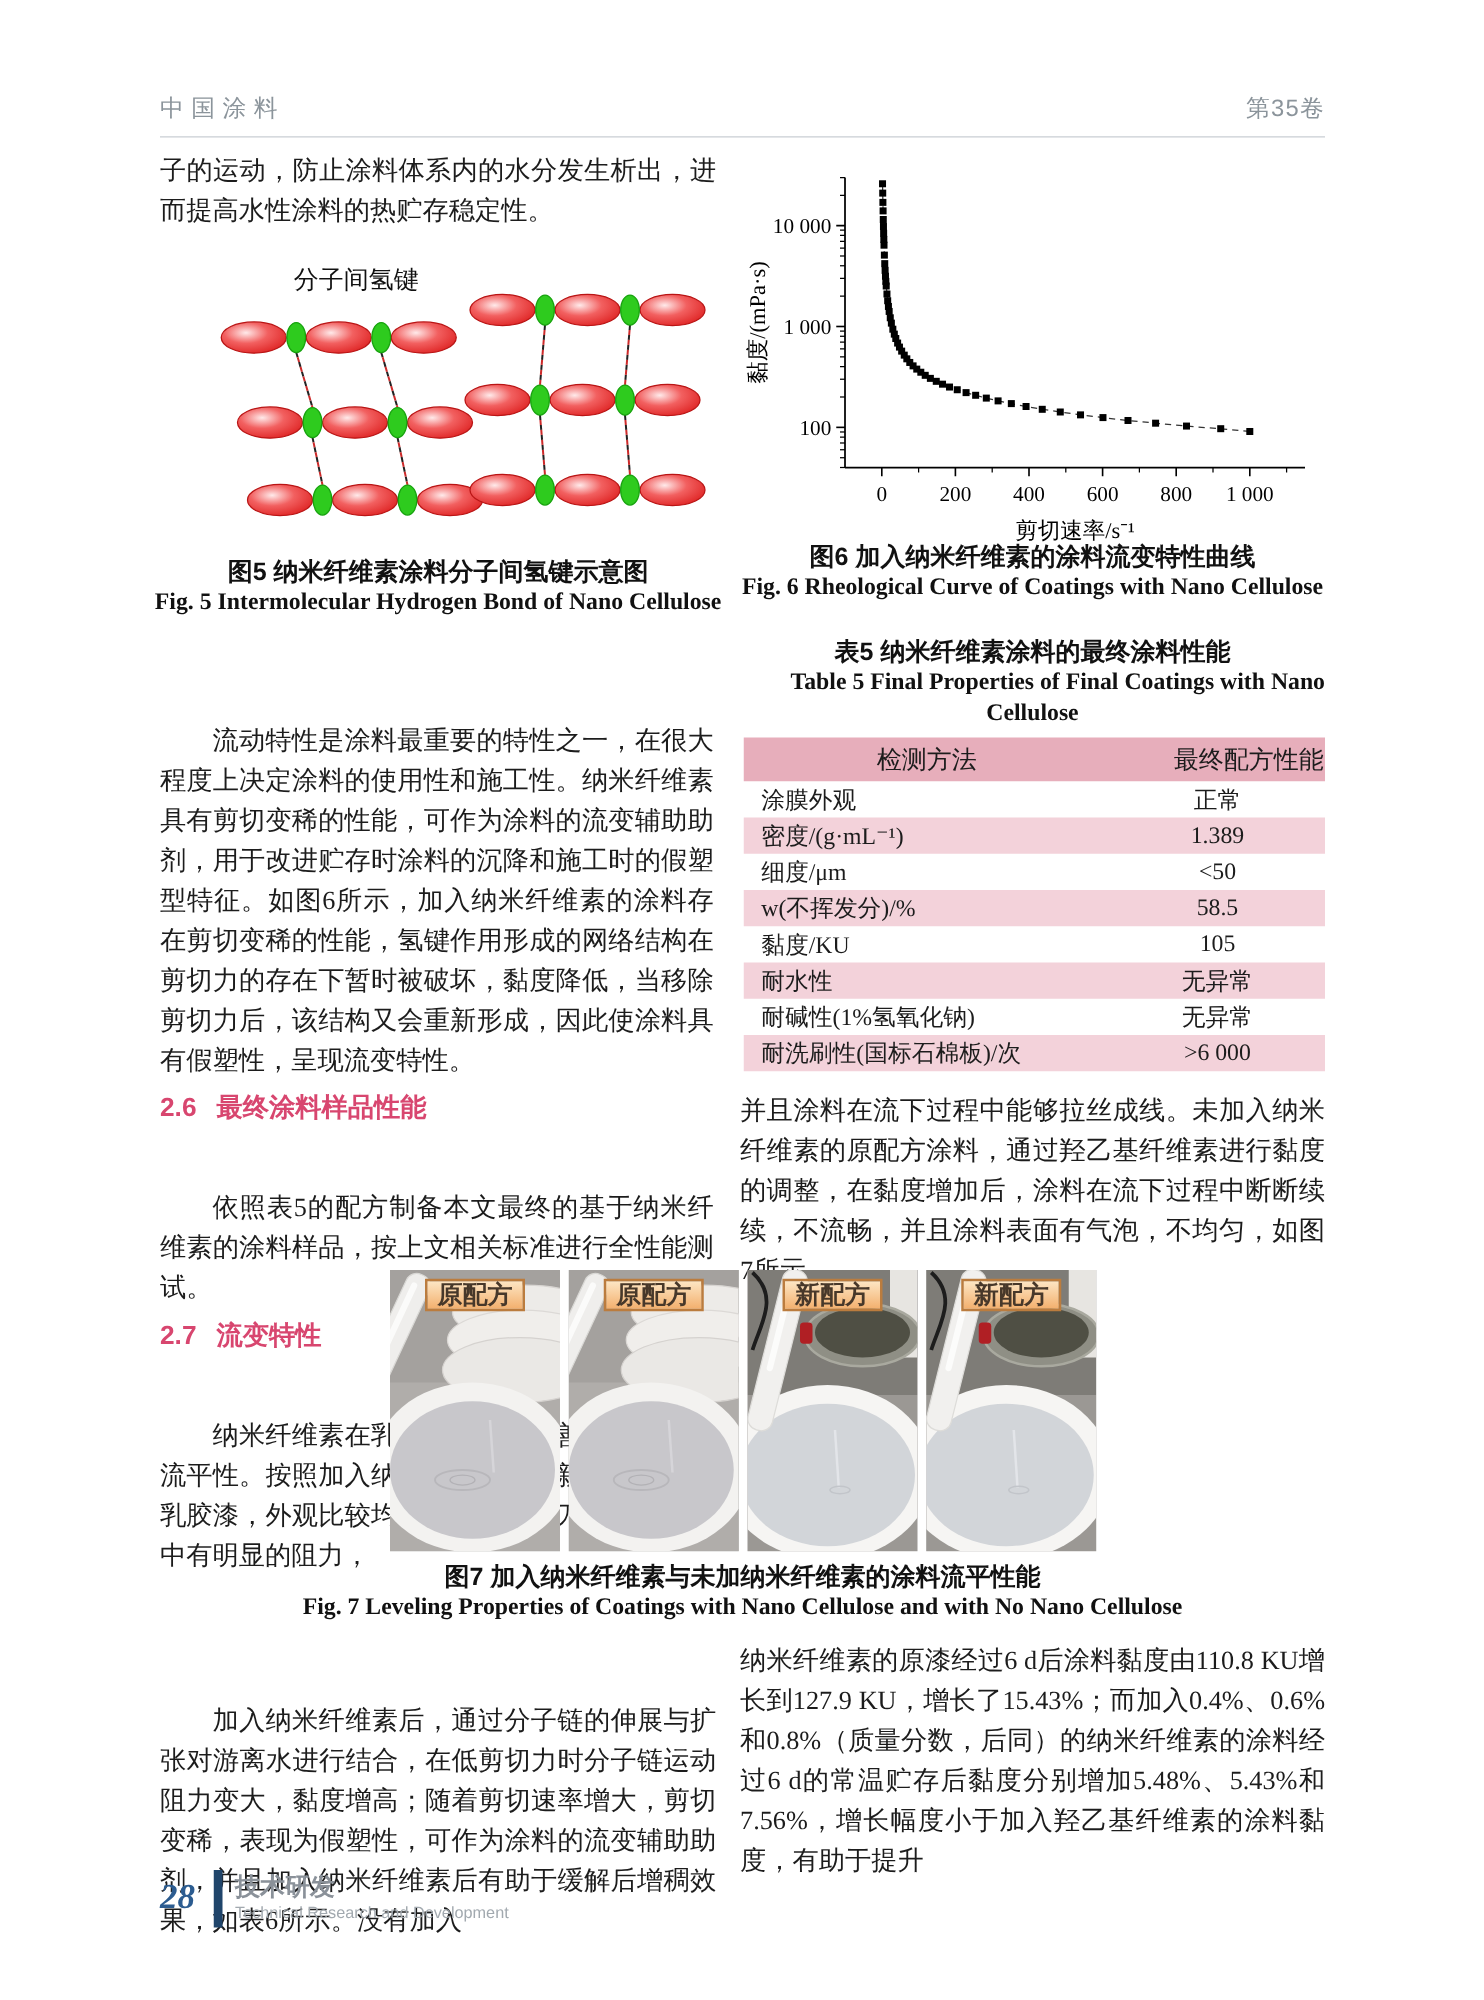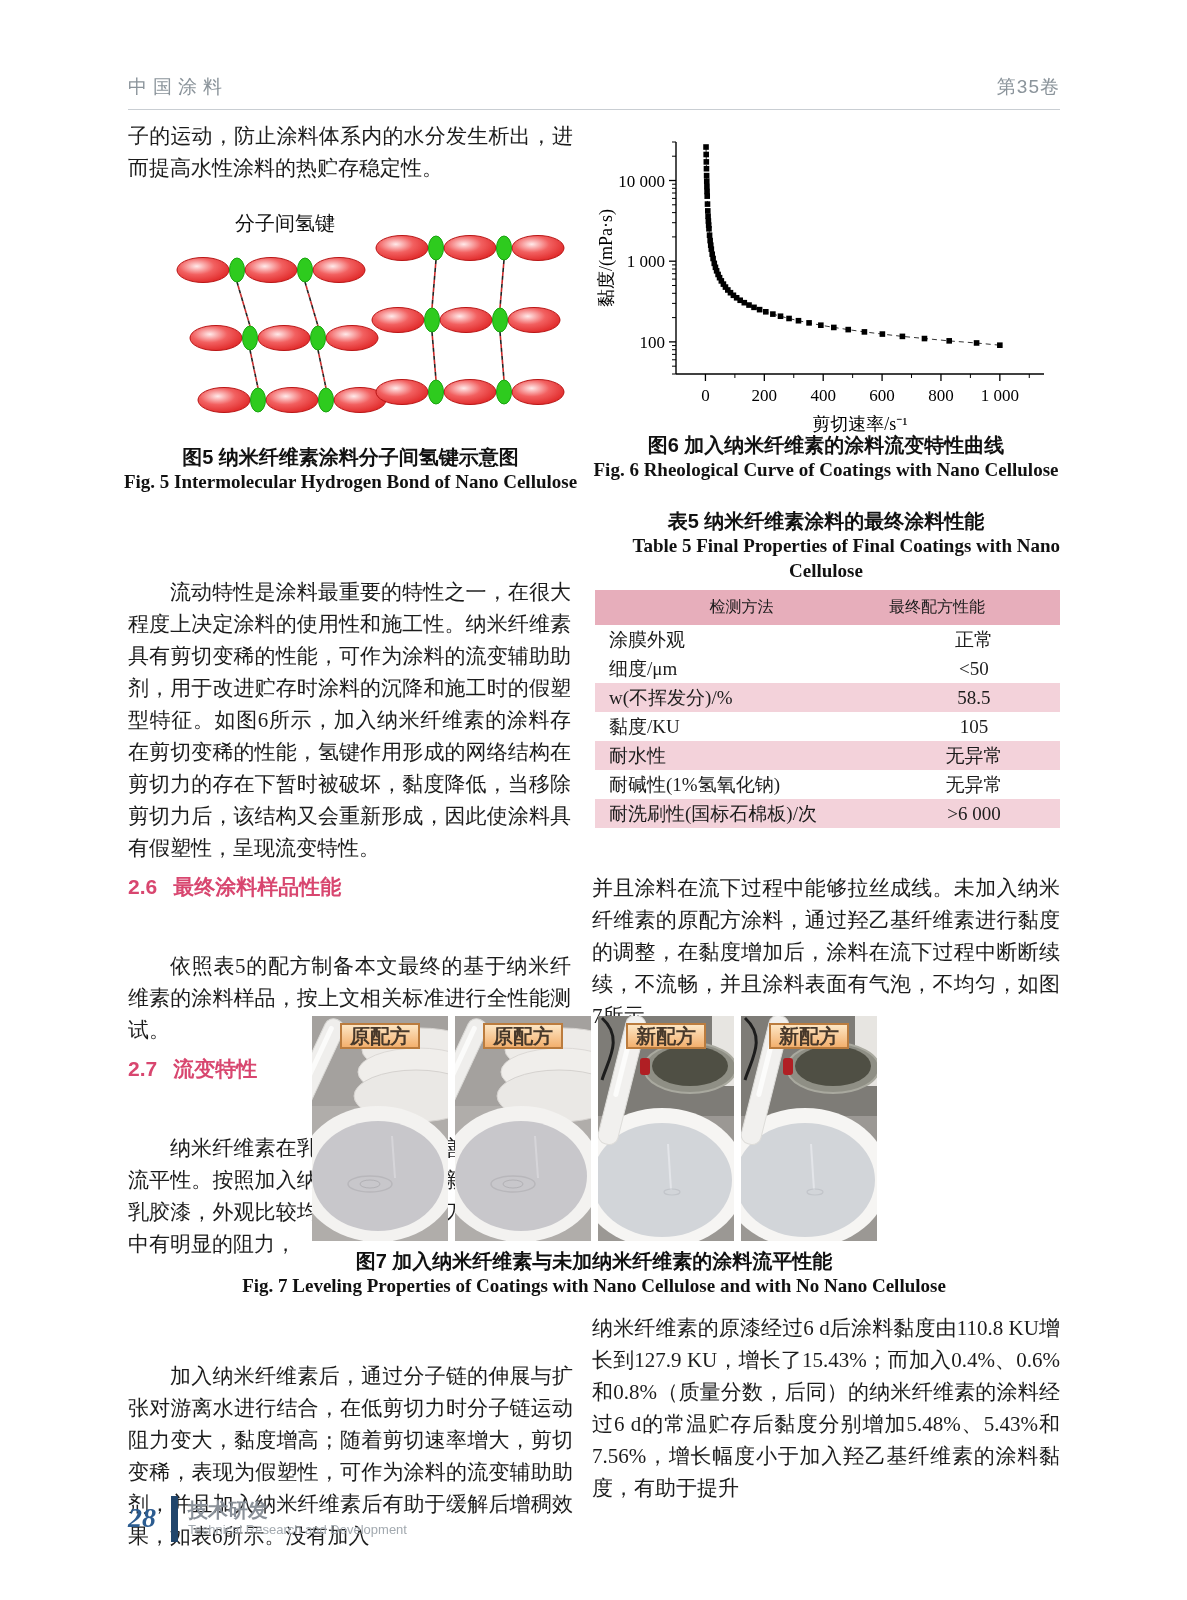--- a/index.html
+++ b/index.html
@@ -29,27 +29,27 @@
   .sec-h .num { margin-right:16px; }
 
   
   .cap-zh { text-align:center; font-weight:bold; font-size:20px;
             font-family:"Liberation Sans","DejaVu Sans",sans-serif; color:#111; }
   .cap-en { text-align:center; font-weight:bold; font-size:19px;
             font-family:"Liberation Serif","DejaVu Serif",serif; color:#111; }
 
   
   table.t5 { border-collapse:collapse; width:465px; font-size:19px; }
-  table.t5 th { background:#e7aebb; font-weight:normal; height:33px; font-size:16px; }
+  table.t5 th { background:#e7aebb; font-weight:normal; height:33px; font-size:20px; }
   table.t5 td { height:29px; padding:0; }
   table.t5 td.c1 { text-align:left; padding-left:14px; width:63%; }
   table.t5 td.c2 { text-align:center; }
   table.t5 tr.alt { background:#f3d2da; }
   table.t5 th.c1h { text-align:center; }
-  table.t5 th.c2h { text-align:left; }
+  table.t5 th.c2h { text-align:right; }
 
   
   .photos { display:flex; gap:7px; }
   .photo { width:136px; height:225px; position:relative; overflow:hidden; background:#a9a6a3; }
   .photo svg { position:absolute; left:0; top:0; }
   .photo-label { position:absolute; top:7px; left:50%; transform:translateX(-50%);
     background:linear-gradient(#fde6c4,#f4b popup06e); 
     background:linear-gradient(#fde6c4,#f3b06e);
     border:2px solid #bb7c3e; color:#47382a; font-weight:bold; font-size:20px;
     line-height:22px; padding:0 8px; white-space:nowrap;
@@ -273,20 +273,24 @@
     <tr>
       <th class="c1h">检测方法</th>
       <th class="c2h">最终配方性能</th>
     </tr>
   </thead>
   <tbody id="t5-body">
       <tr>
         <td class="c1">涂膜外观</td>
         <td class="c2">正常</td>
       </tr>
+      <tr class="alt">
+        <td class="c1">密度/(g·mL⁻¹)</td>
+        <td class="c2">1.389</td>
+      </tr>
       <tr>
         <td class="c1">细度/μm</td>
         <td class="c2">&lt;50</td>
       </tr>
       <tr class="alt">
         <td class="c1">w(不挥发分)/%</td>
         <td class="c2">58.5</td>
       </tr>
       <tr>
         <td class="c1">黏度/KU</td>

